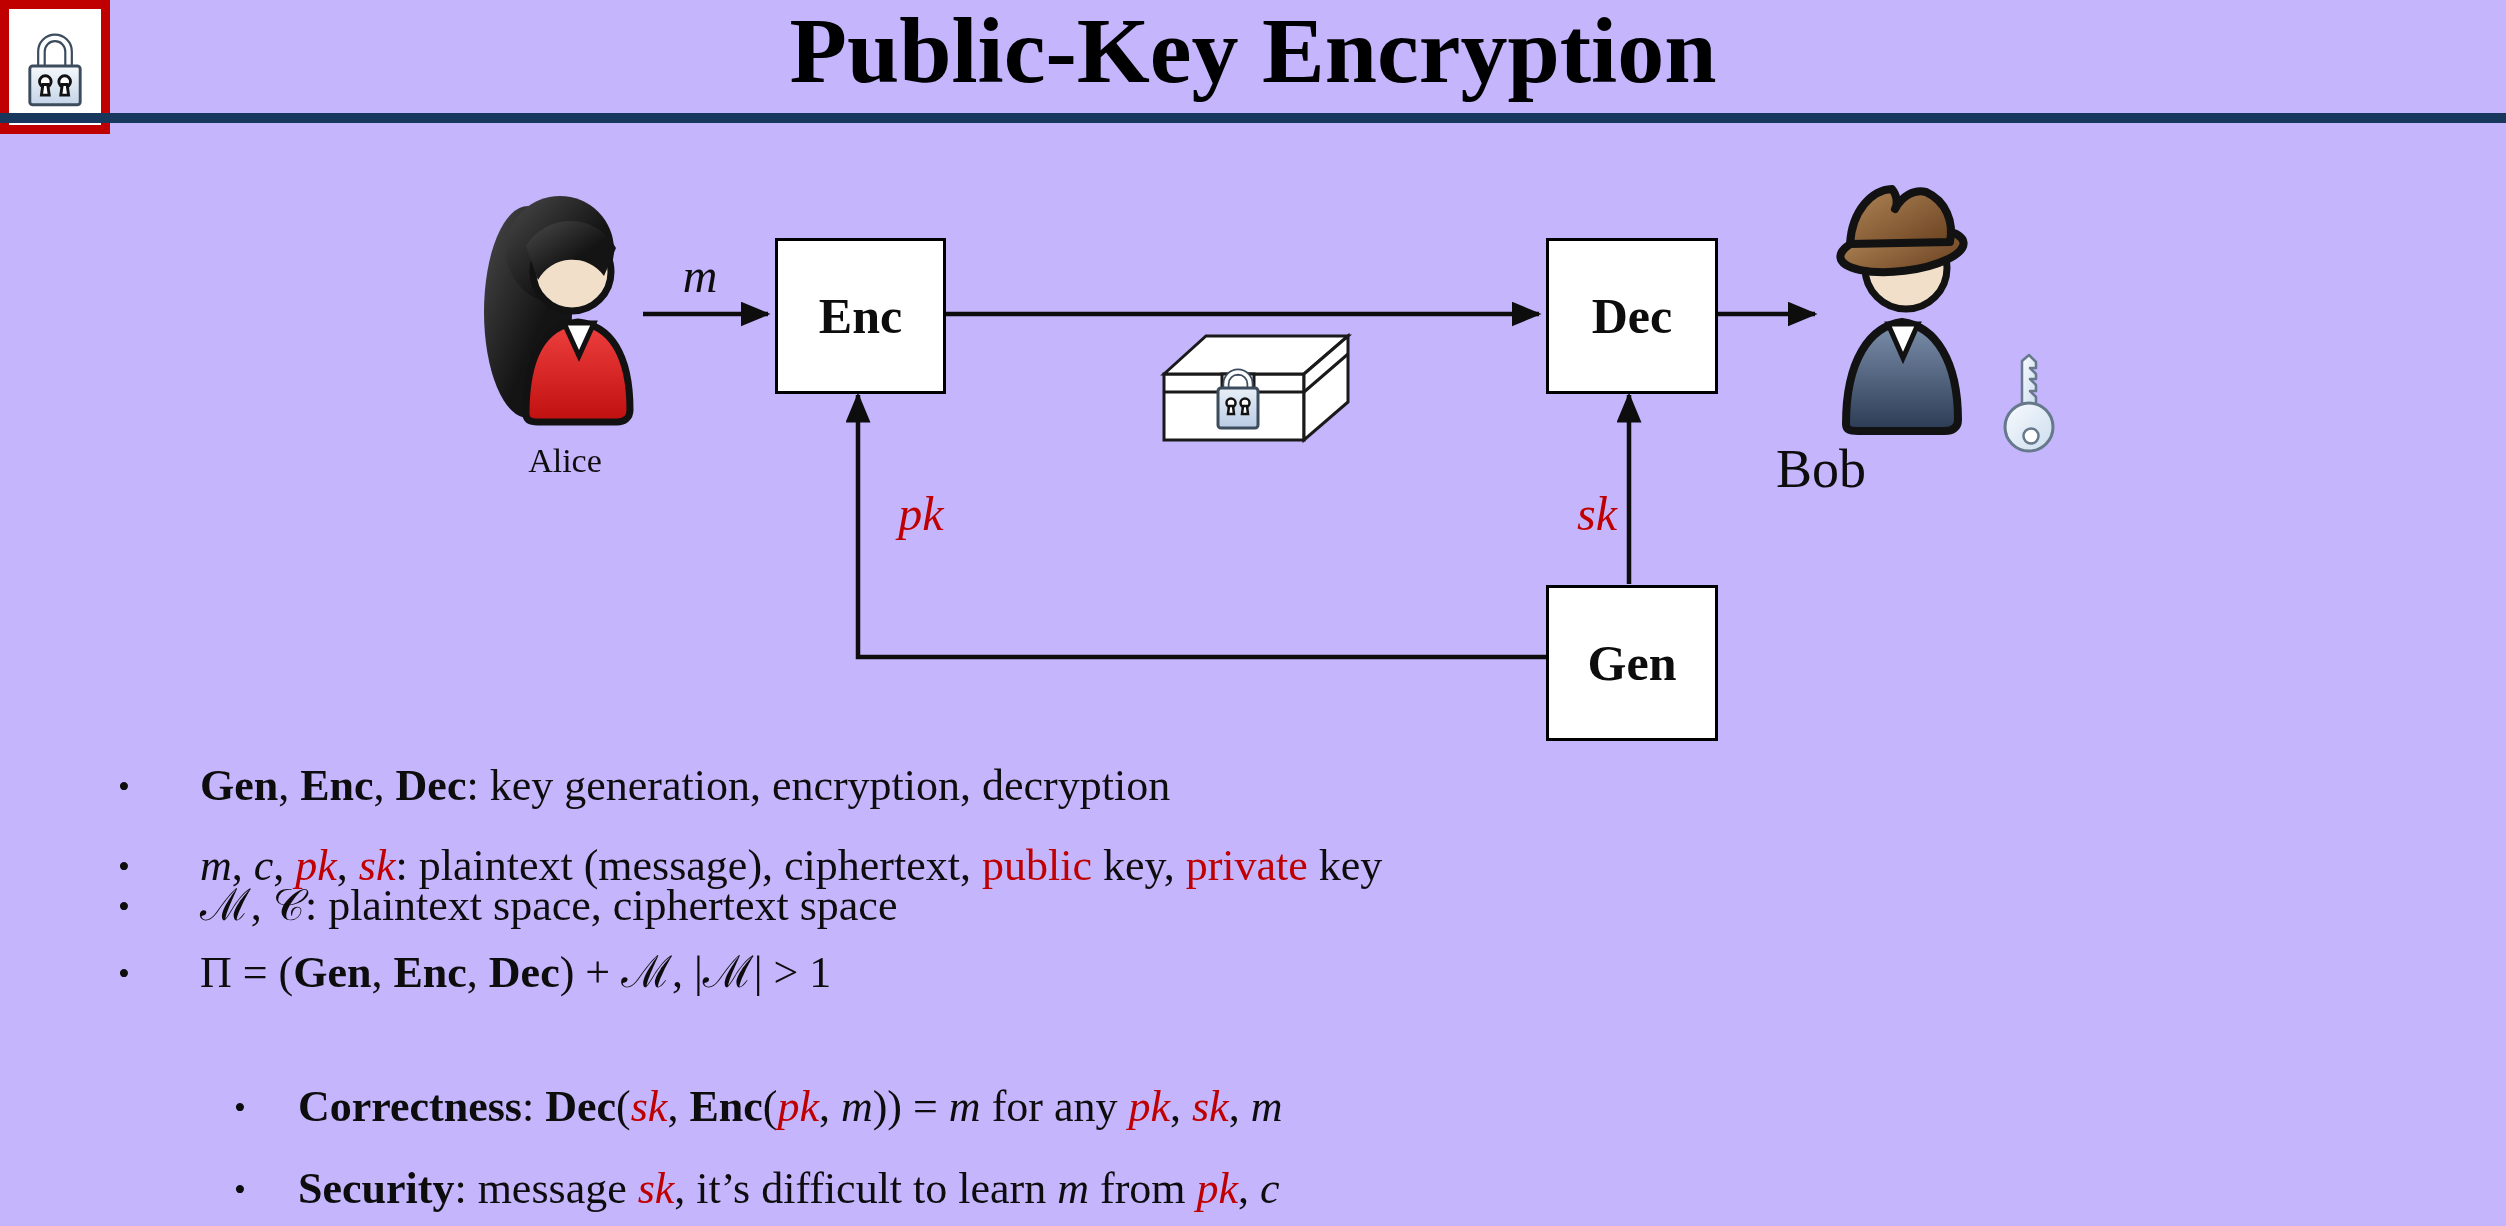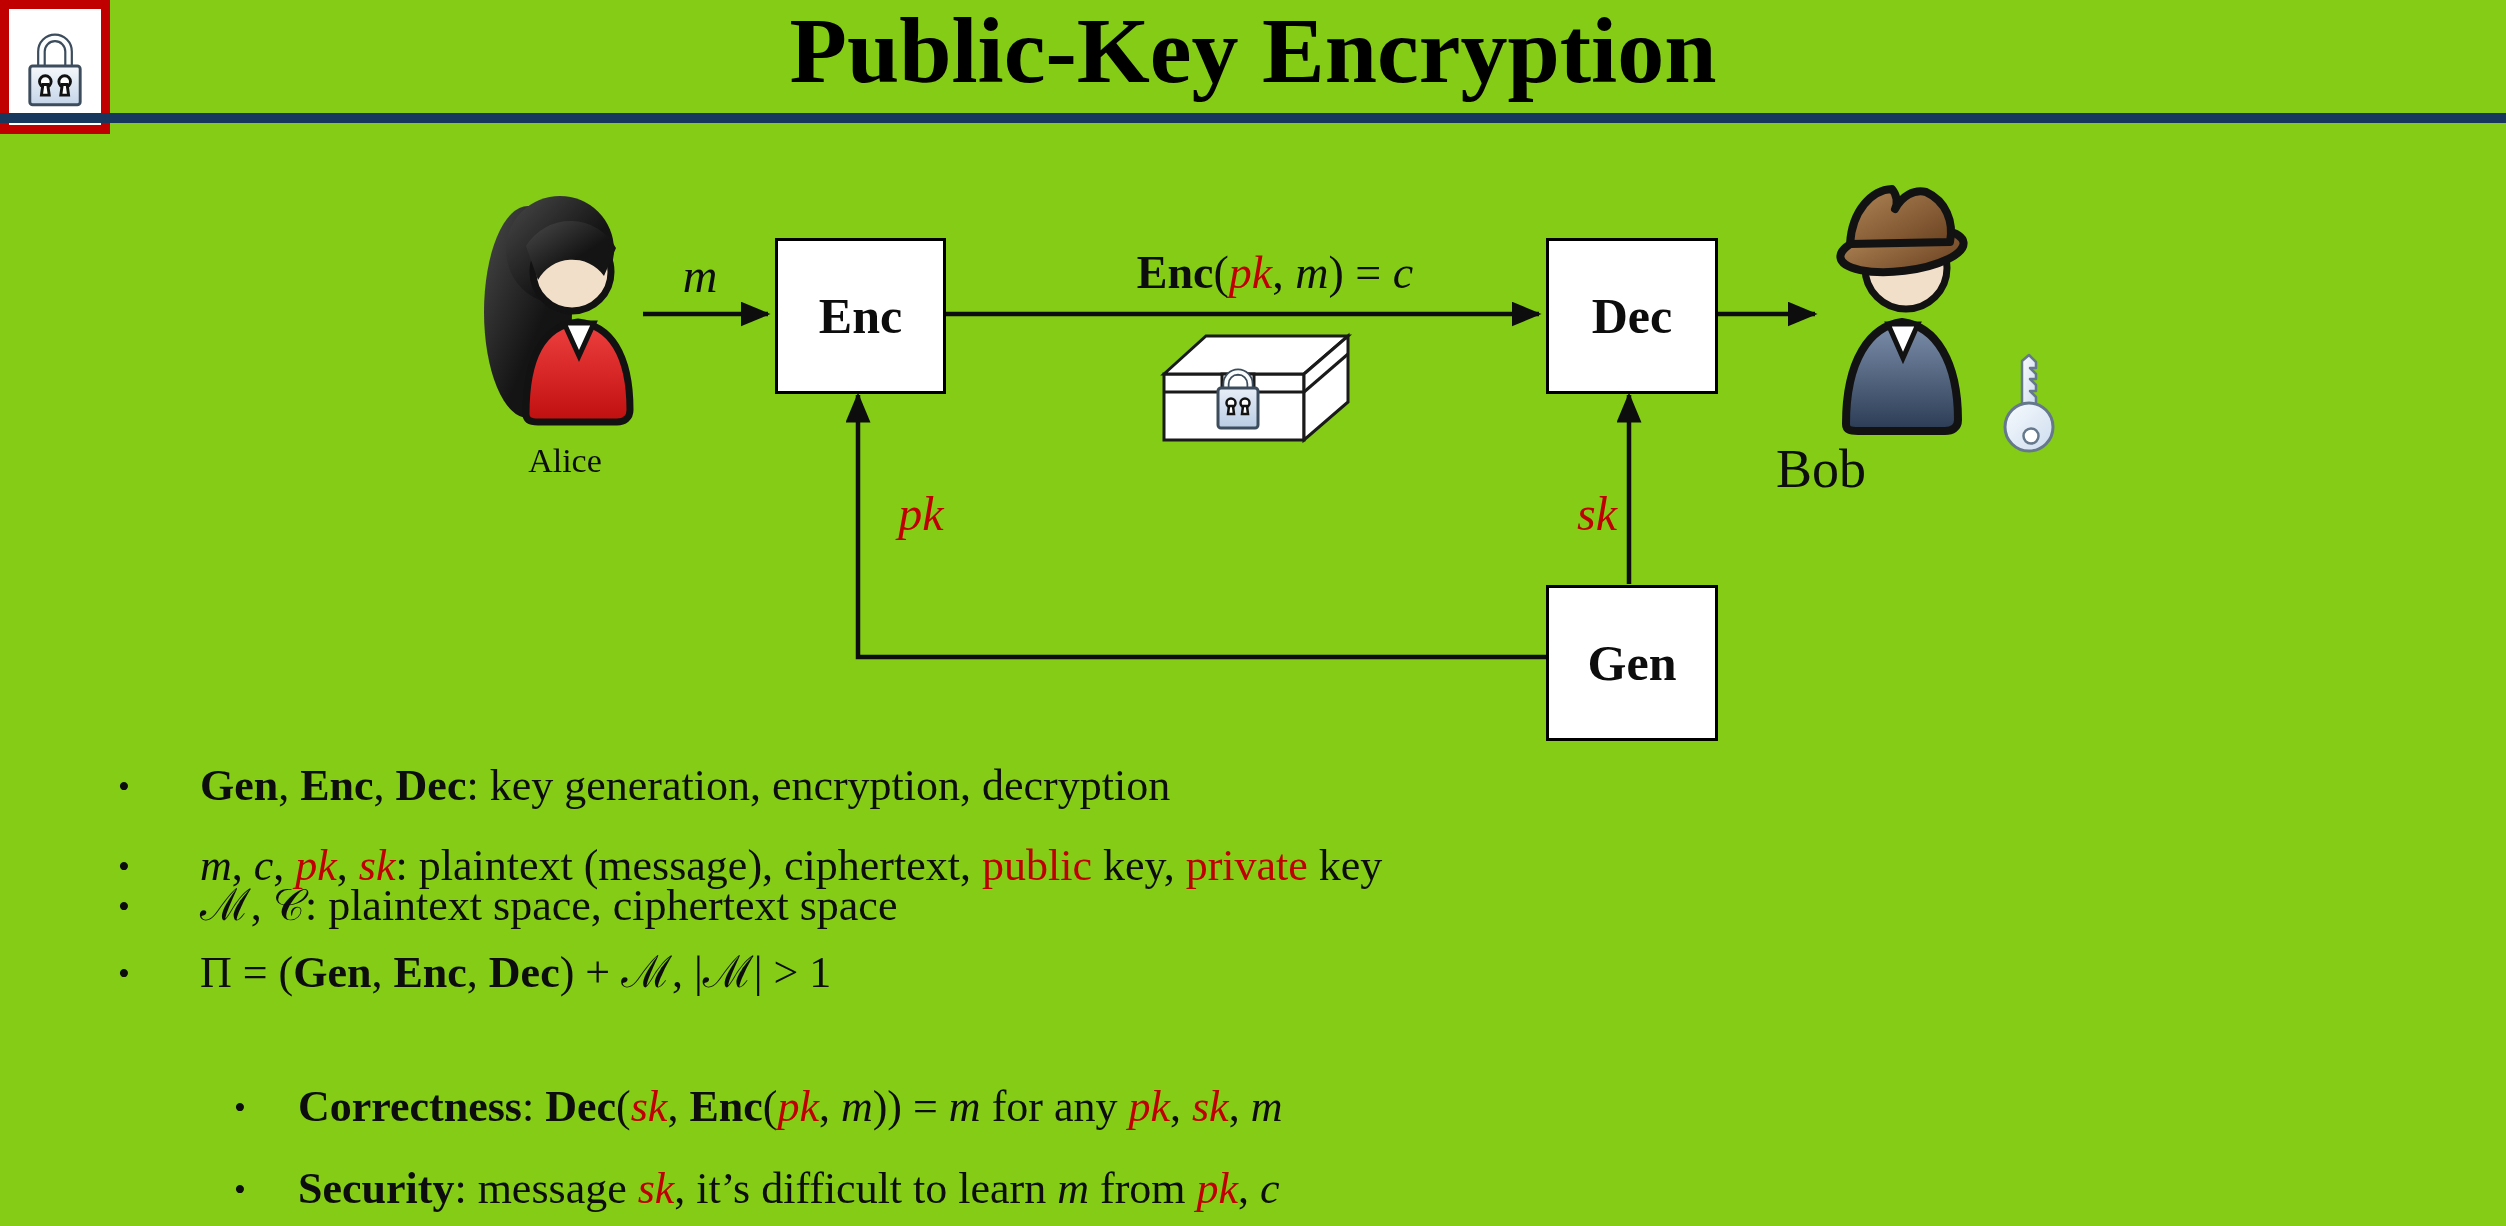--- a/index.html
+++ b/index.html
@@ -4,21 +4,21 @@
 <style>
   :root{
     --red:#c00000;
     --navy:#17375d;
     --ink:#0d0d0d;
   }
   html,body{margin:0;padding:0;background:#ffffff;}
   #stage{
     position:relative;
     width:2506px;height:1226px;
-    background:#84cc16;
+    background:#c4b5fd;
     font-family:"Liberation Serif","DejaVu Serif",serif;
     color:var(--ink);
     overflow:hidden;
   }
   
   .slide-title{
     position:absolute;left:0;top:-4px;width:100%;
     text-align:center;
     font-size:94px;font-weight:bold;
     letter-spacing:0px;
@@ -131,21 +131,20 @@
       <circle cx="42" cy="58" r="6" fill="#ffffff" stroke="#121212" stroke-width="3"></circle>
       <polygon points="38,72 46,72 44.5,61 39.5,61" fill="#ffffff" stroke="#121212" stroke-width="3"></polygon>
     </svg>
   </div>
 
   <div class="dlabel it" id="m-label">m</div>
   <div class="node-box" id="enc-box">
     <span>Enc</span>
   </div>
 
-  <div class="formula" id="enc-formula"><span class="seg-b">Enc</span><span>(</span><span class="seg-ri">pk</span><span>, </span><span class="seg-i">m</span><span>) = </span><span class="seg-i">c</span></div>
 
   <svg class="abs" style="left:1152px;top:326px;" width="212" height="122" viewBox="0 0 212 122">
     <defs>
       <linearGradient id="lockG2" x1="0" y1="0" x2="0" y2="1">
         <stop offset="0" stop-color="#e8eef7"></stop>
           <stop offset="1" stop-color="#b9cce4"></stop>
       </linearGradient>
     </defs>
     <polygon points="12,48 152,48 152,114 12,114" fill="#ffffff" stroke="#1a1a1a" stroke-width="3"></polygon>
     <polygon points="12,48 54,10 196,10 152,48" fill="#ffffff" stroke="#1a1a1a" stroke-width="3"></polygon>

